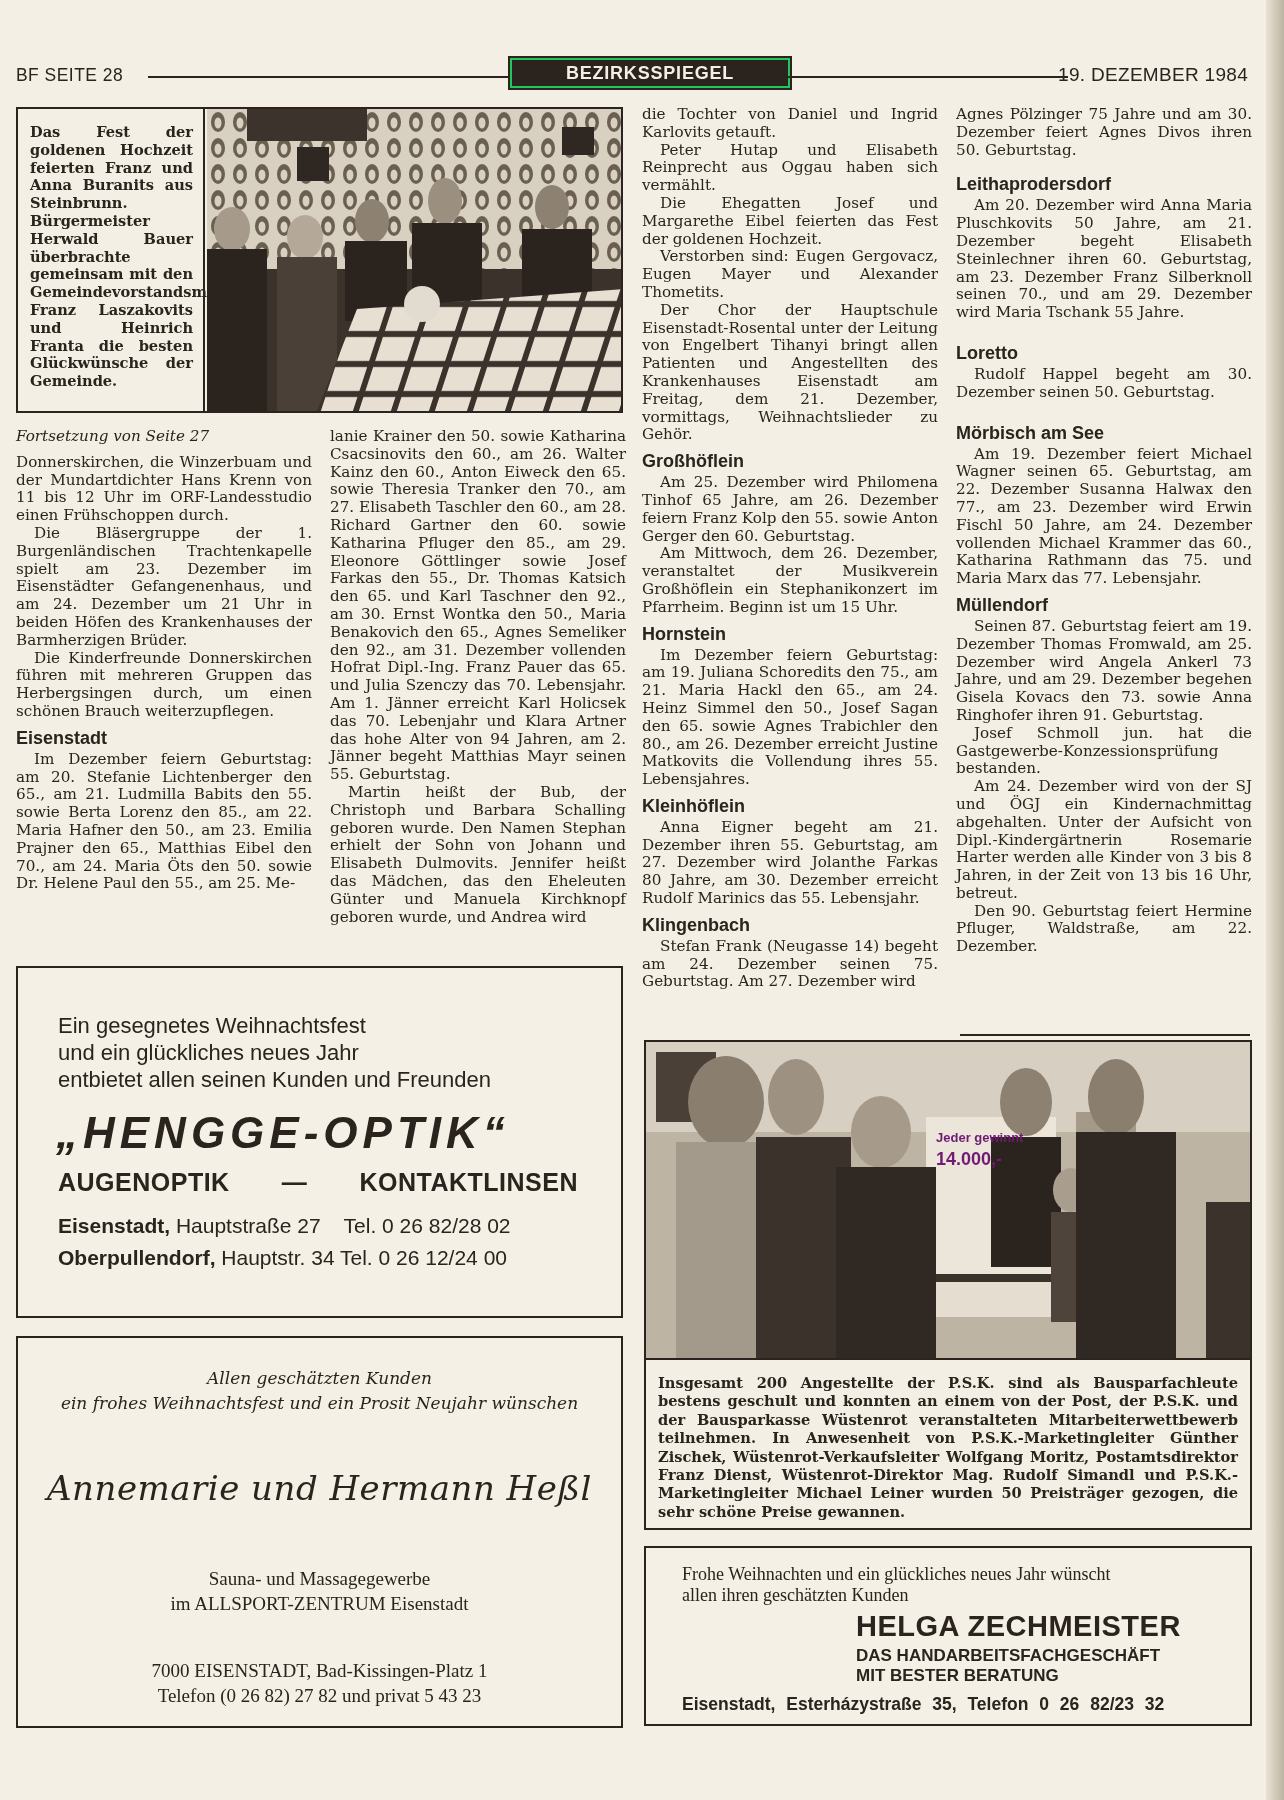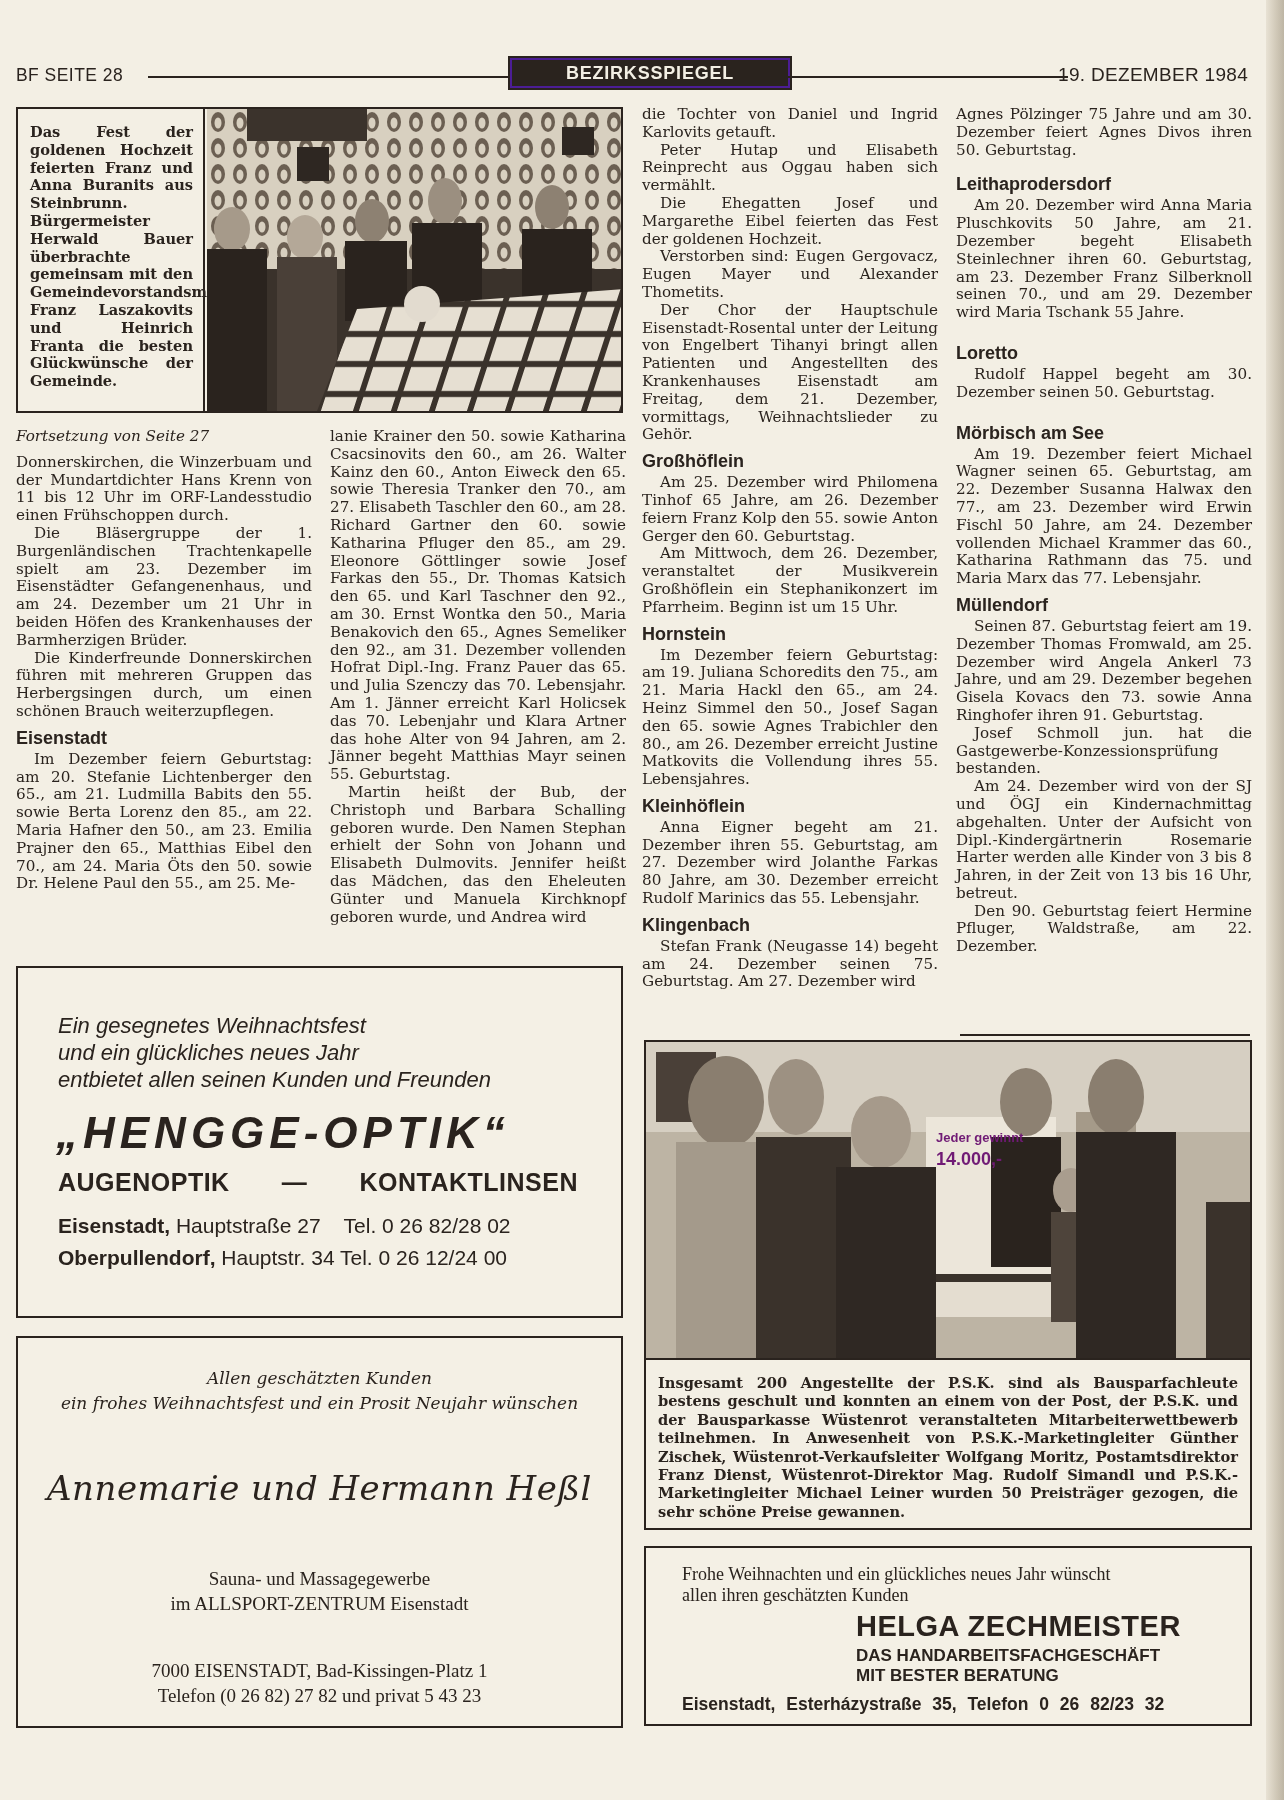--- a/index.html
+++ b/index.html
@@ -15,21 +15,21 @@
     
     .hdr { position: absolute; left: 16px; top: 58px; width: 1232px; height: 36px; }
     .hdr-left { position: absolute; left: 0; top: 6px; font-family: "Liberation Sans", sans-serif;
       font-size: 19px; letter-spacing: 0.5px; transform: scaleX(0.92); transform-origin: left; }
     .hdr-right { position: absolute; right: 0; top: 6px; font-family: "Liberation Sans", sans-serif;
       font-size: 19px; letter-spacing: 0.3px; }
     .hdr-line { position: absolute; top: 18px; height: 2px; background: #2a231e; }
     .hdr-line.l { left: 132px; width: 376px; }
     .hdr-line.r { left: 762px; width: 290px; }
     .mast { position: absolute; left: 492px; top: -2px; width: 284px; height: 34px;
-      border: 2px solid #2a231e; padding: 2px; box-sizing: border-box; background: #4c1d95; text-align: right; }
+      border: 2px solid #2a231e; padding: 2px; box-sizing: border-box; background: #22c55e; text-align: right; }
     .mast-inner { background: #2a231e; color: #f3efe4; height: 100%; display: flex;
       align-items: center; justify-content: center; font-family: "Liberation Sans", sans-serif;
       font-weight: bold; font-size: 18px; letter-spacing: 0.8px; }
 
     
     .col { position: absolute; font-size: 15.2px; line-height: 17.8px; text-align: justify; }
     .col p { margin: 0; text-indent: 18px; }
     .col p.noind { text-indent: 0; }
     .col h3 { margin: 6px 0 2px 0; font-family: "Liberation Sans", sans-serif; font-weight: bold;
       font-size: 18px; line-height: 22px; }
@@ -40,21 +40,21 @@
       border: 2px solid #2a231e; box-sizing: border-box; }
     .photo1 .cap { position: absolute; left: 0; top: 0; width: 187px; height: 100%;
       padding: 14px 10px 0 12px; box-sizing: border-box; font-weight: bold; font-size: 14.6px;
       line-height: 17.8px; text-align: justify; border-right: 2px solid #2a231e; }
     .photo1 .img { position: absolute; left: 189px; top: 0; right: 0; bottom: 0; overflow: hidden; }
 
     
     .ad { position: absolute; border: 2px solid #2a231e; box-sizing: border-box; background: #f4f0e5; }
     .ad-hengge { left: 16px; top: 966px; width: 607px; height: 352px; }
     .ad-hengge .greet { position: absolute; left: 40px; top: 44px; font-family: "Liberation Sans", sans-serif;
-      font-style: italic; font-size: 22px; line-height: 27px; }
+      font-size: 22px; line-height: 27px; }
     .ad-hengge .brand { position: absolute; left: 38px; top: 140px; font-family: "Liberation Sans", sans-serif;
       font-weight: bold; font-style: italic; font-size: 44px; letter-spacing: 5px; }
     .ad-hengge .sub { position: absolute; left: 40px; top: 200px; width: 450px; display: flex; justify-content: space-between;
       font-family: "Liberation Sans", sans-serif; font-weight: bold; font-size: 25px; letter-spacing: 0.5px; }
     .ad-hengge .addr { position: absolute; left: 40px; font-family: "Liberation Sans", sans-serif; font-size: 21px; }
     .ad-hengge .addr b { font-weight: bold; }
 
     .ad-hessl { left: 16px; top: 1336px; width: 607px; height: 392px; }
     .ad-hessl .center { position: absolute; left: 0; width: 100%; text-align: center; }
     .ad-hessl .greet { top: 28px; font-style: italic; font-size: 17px; line-height: 25px; }

